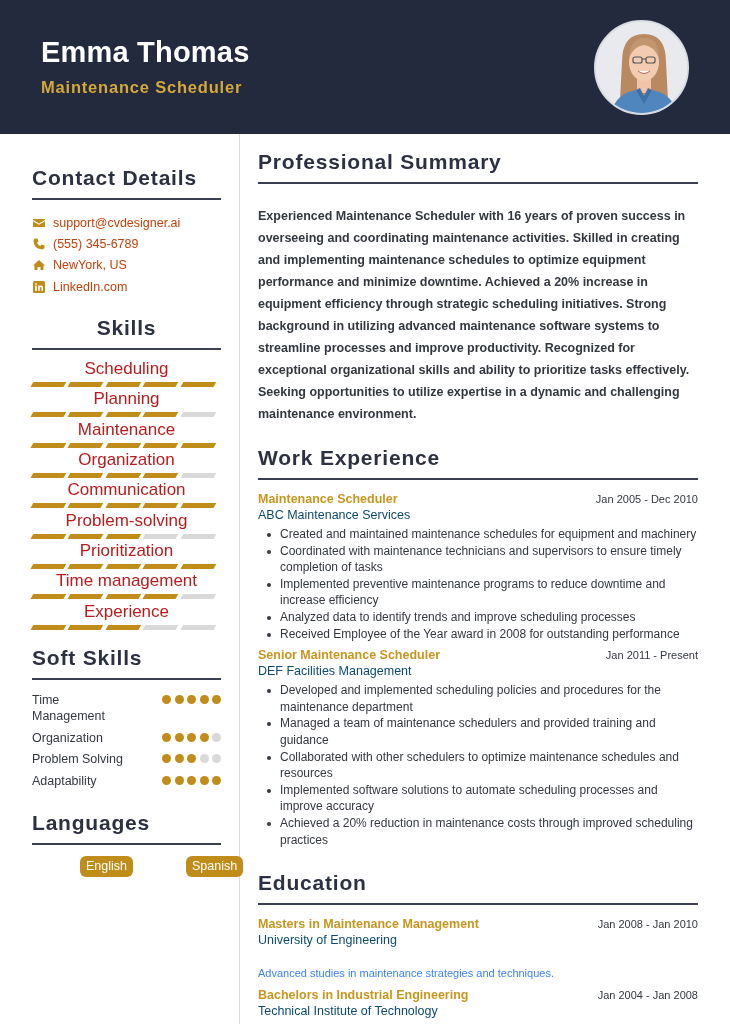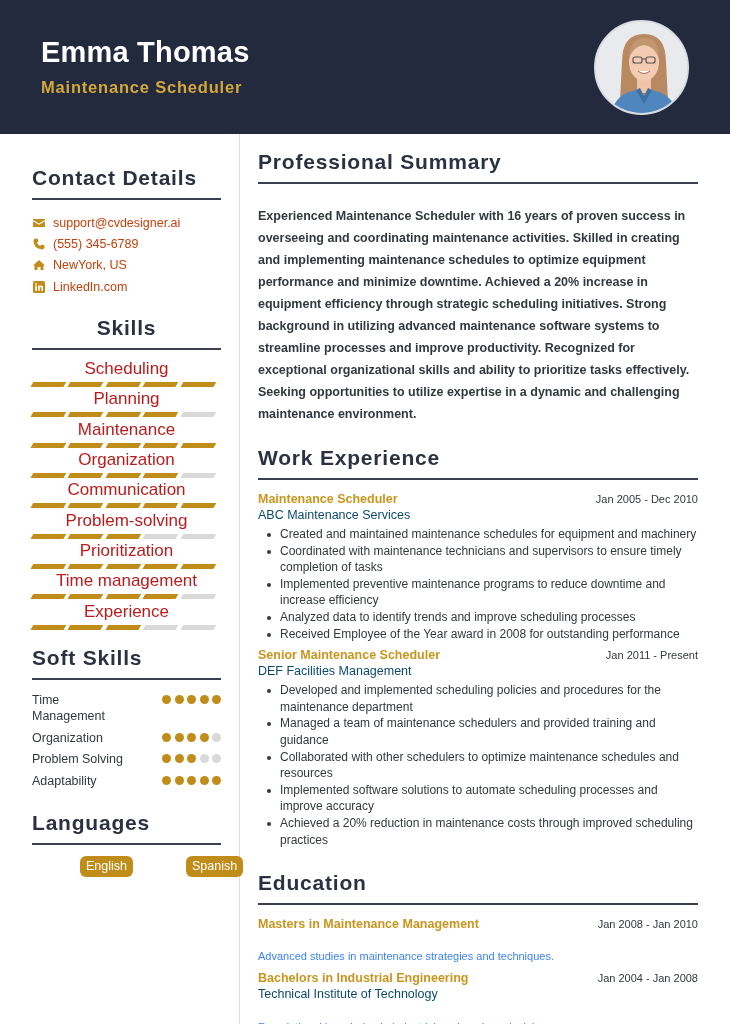--- a/index.html
+++ b/index.html
@@ -320,20 +320,21 @@
   </div>
 
   <div style="margin-top:23px;">
     <div class="section-title">Education</div>
     <div id="edu-list">
         <div class="edu">
           <div class="job-head">
             <span class="role">Masters in Maintenance Management</span>
             <span class="dates">Jan 2008 - Jan 2010</span>
           </div>
+          <div class="company">University of Engineering</div>
           <div class="edu-desc">Advanced studies in maintenance strategies and techniques.</div>
         </div>
         <div class="edu" style="margin-top: 7px;">
           <div class="job-head">
             <span class="role">Bachelors in Industrial Engineering</span>
             <span class="dates">Jan 2004 - Jan 2008</span>
           </div>
           <div class="company">Technical Institute of Technology</div>
           <div class="edu-desc">Foundational knowledge in industrial engineering principles.</div>
         </div>

